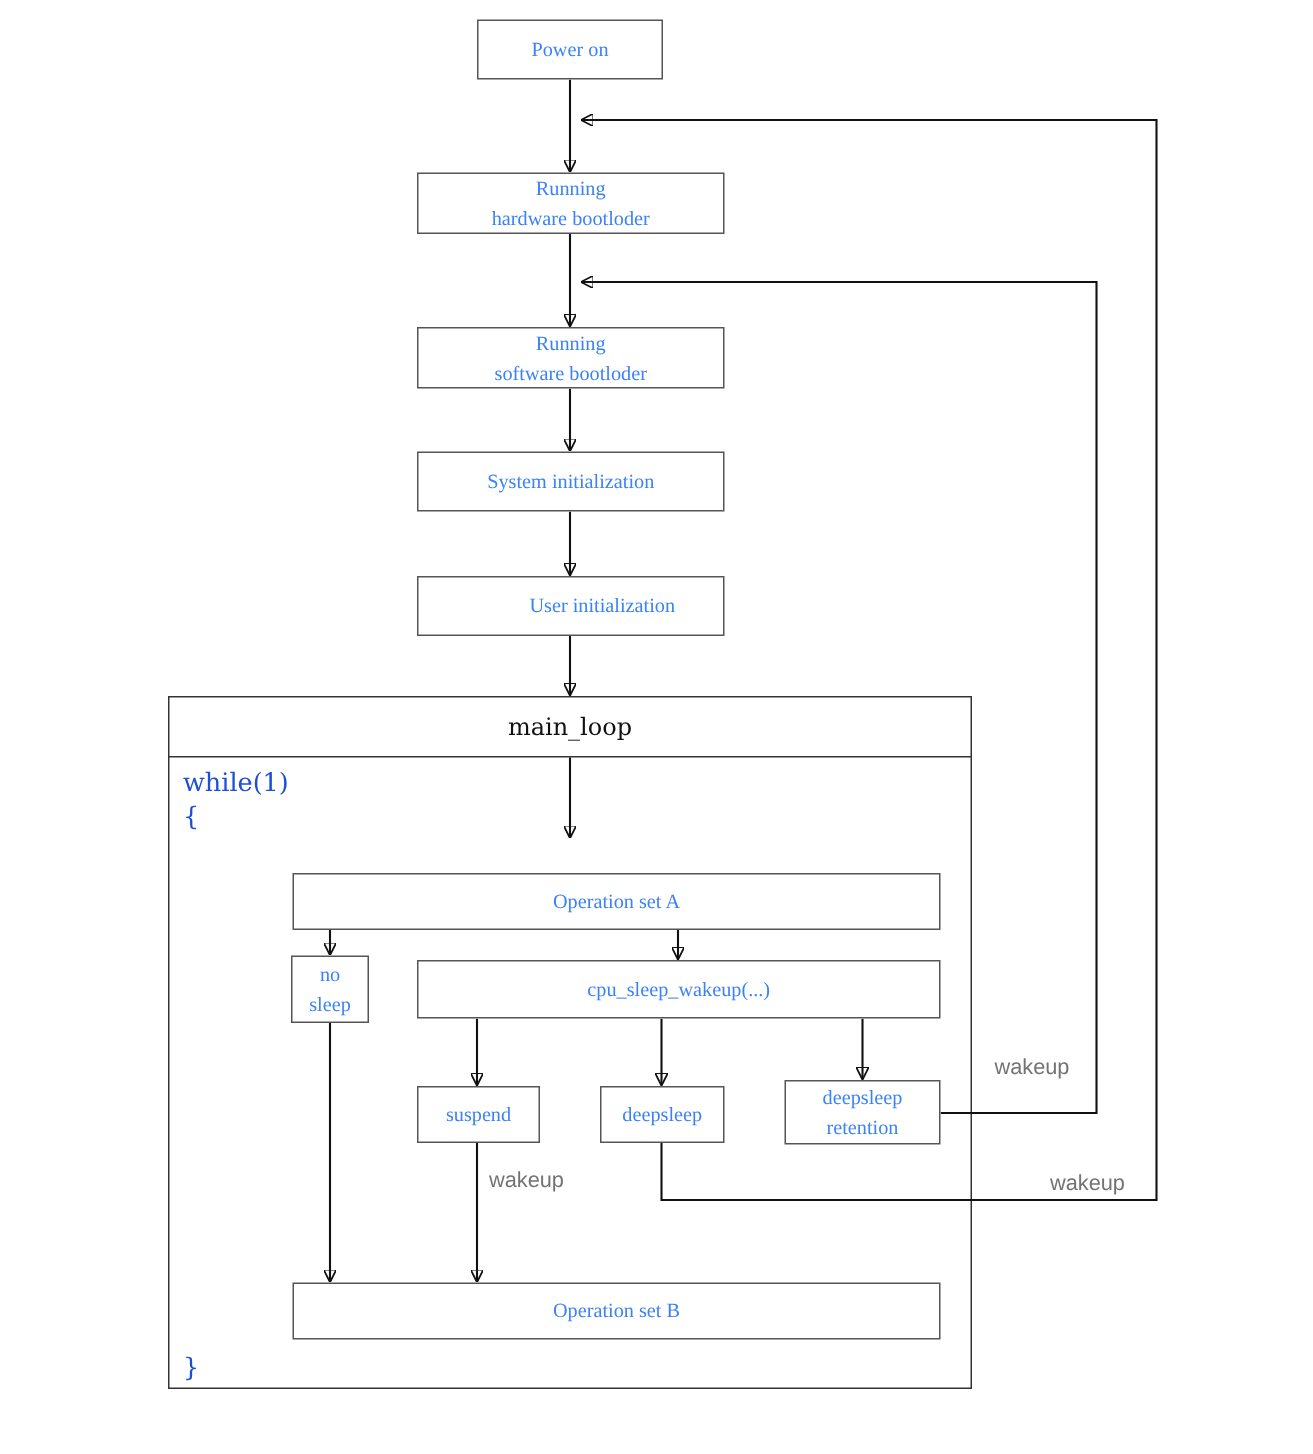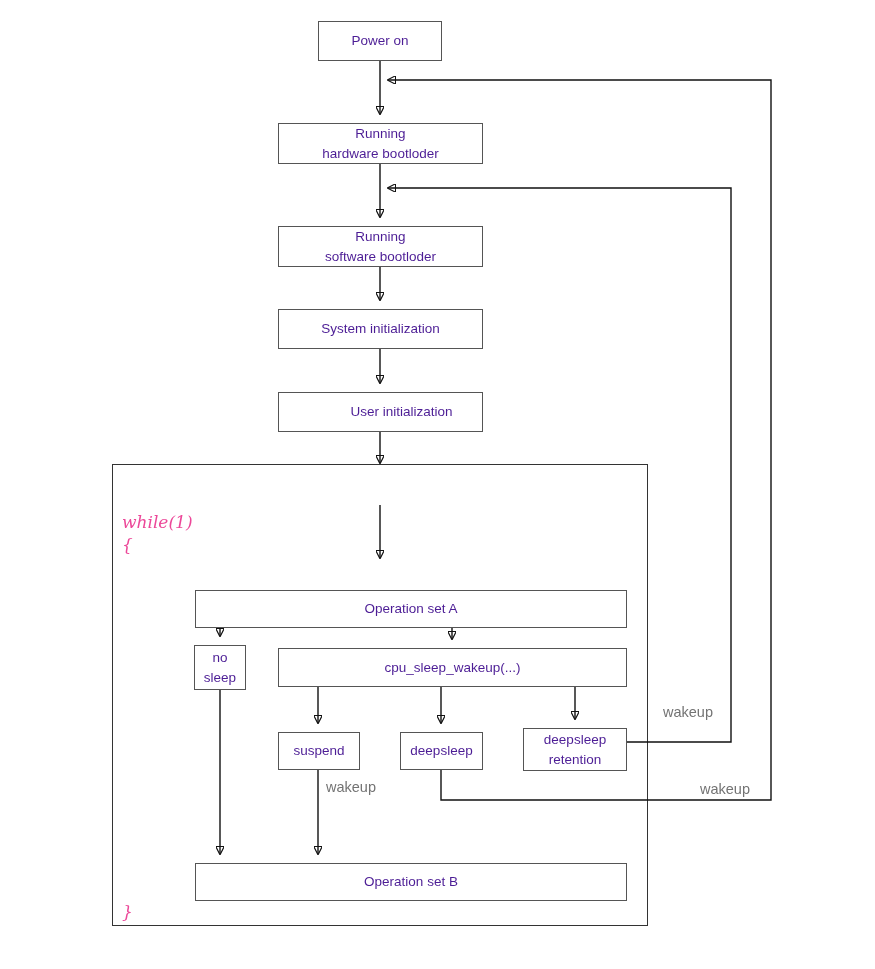--- a/index.html
+++ b/index.html
@@ -17,27 +17,26 @@
   }
   .node {
     position: absolute;
     box-sizing: border-box;
     border: 1px solid #555555;
     background: #ffffff;
     display: flex;
     align-items: center;
     justify-content: center;
     text-align: center;
-    font-family: Liberation Sans, sans-serif;
+    font-family: Liberation Serif, serif;
     font-size: 13.5px;
-    color: #4c1d95;
+    color: #3b82f6;
     line-height: 1.45;
     white-space: pre;
     z-index: 3;
-    margin-top: 8px;
   }
   .group-box {
     position: absolute;
     box-sizing: border-box;
     border: 1px solid #333333;
     background: transparent;
     z-index: 1;
   }
   .group-header {
     position: absolute;
@@ -48,25 +47,24 @@
     justify-content: center;
     font-family: "DejaVu Serif", "Liberation Serif", serif;
     font-size: 16px;
     color: #111111;
     z-index: 2;
   }
   .code-text {
     position: absolute;
     font-family: "DejaVu Serif", "Liberation Serif", serif;
     font-size: 17px;
-    color: #ec4899;
+    color: #1d4ed8;
     line-height: 1.35;
     white-space: pre;
     z-index: 2;
-    font-style: italic;
   }
   .edge-label {
     position: absolute;
     font-family: Liberation Sans, sans-serif;
     font-size: 14.5px;
     color: #737373;
     white-space: nowrap;
     z-index: 4;
   }
   svg.wires {
@@ -83,20 +81,23 @@
     stroke: #111111;
     stroke-width: 1.4;
   }
 </style>
 </head>
 <body>
 
 <div id="canvas">
 
   <div class="group-box" style="left:112px; top:464px; width:536px; height:462px;"></div>
+  <div class="group-header" style="left:112px; top:464px; width:536px; height:41px;">
+    <span>main_loop</span>
+  </div>
   <div class="code-text" style="left:122px; top:511px;">while(1)
 {</div>
   <div class="code-text" style="left:122px; top:901px;">}</div>
 
   <div class="node" style="left:318px; top:13px; width:124px; height:40px;">
     <span>Power on</span>
   </div>
 
   <div class="node" style="left:278px; top:115px; width:205px; height:41px;">
     <span>Running

